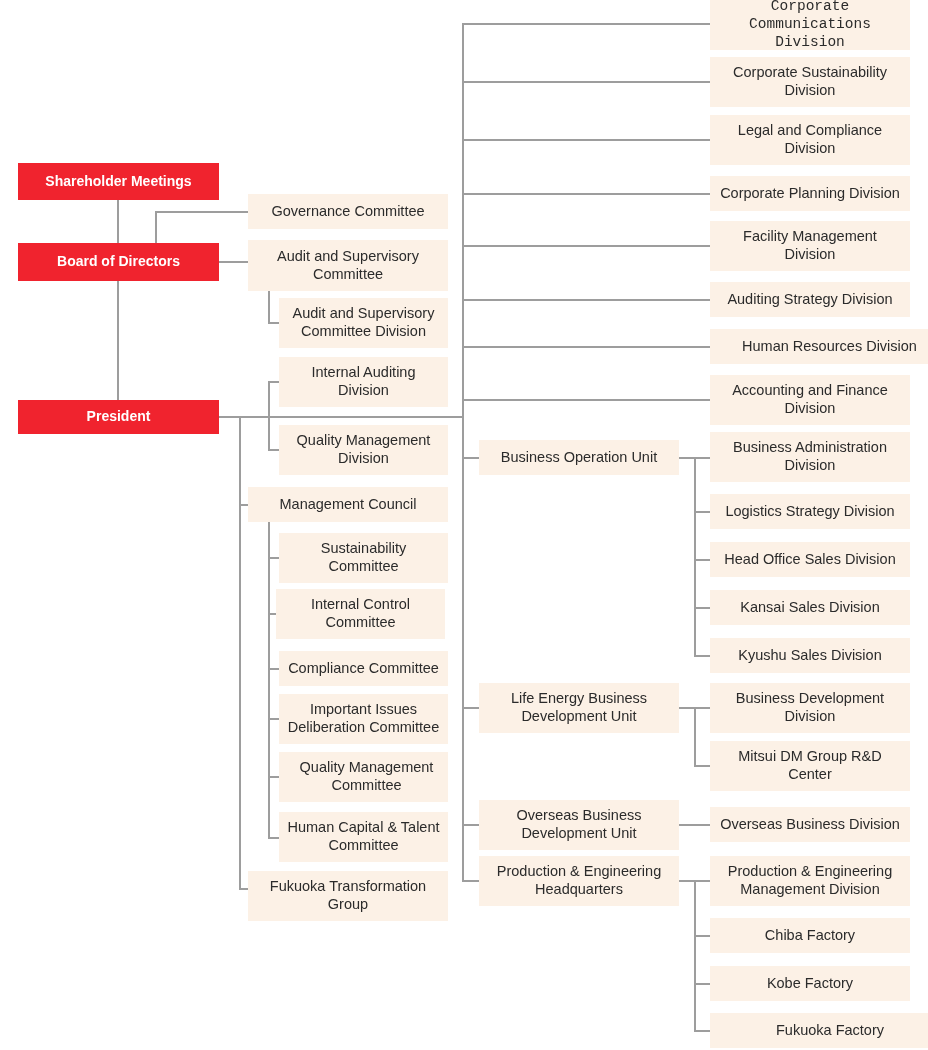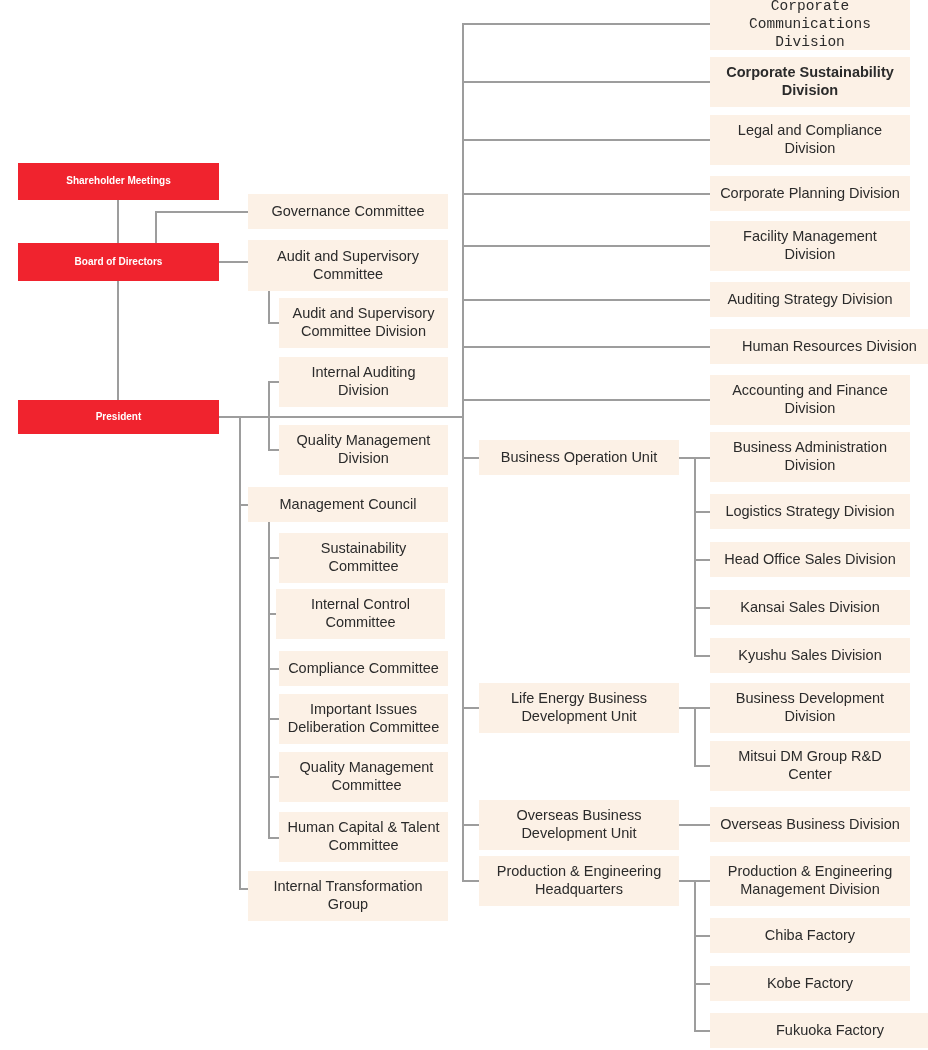--- a/index.html
+++ b/index.html
@@ -17,21 +17,21 @@
     display:flex;
     align-items:center;
     justify-content:center;
     text-align:center;
     line-height:1.22;
     padding:2px 6px;
   }
   .node.red{
     background:#f0232e;
     color:#ffffff;
-    font-size:10px;
+    font-size:14px;
     font-weight:700;
   }
   .node.beige{
     background:#fcf1e6;
     color:#2b2b2b;
     font-size:14.5px;
     font-weight:400;
   }
   .ln{
     position:absolute;
@@ -124,29 +124,29 @@
   <div class="node beige" style="left:279px;top:298px;width:169px;height:50px;padding-left:6px;">Audit and Supervisory Committee Division</div>
   <div class="node beige" style="left:279px;top:357px;width:169px;height:50px;">Internal Auditing Division</div>
   <div class="node beige" style="left:279px;top:425px;width:169px;height:50px;">Quality Management Division</div>
   <div class="node beige" style="left:248px;top:487px;width:200px;height:35px;">Management Council</div>
   <div class="node beige" style="left:279px;top:533px;width:169px;height:50px;">Sustainability Committee</div>
   <div class="node beige" style="left:276px;top:589px;width:169px;height:50px;">Internal Control Committee</div>
   <div class="node beige" style="left:279px;top:651px;width:169px;height:35px;">Compliance Committee</div>
   <div class="node beige" style="left:279px;top:694px;width:169px;height:50px;">Important Issues Deliberation Committee</div>
   <div class="node beige" style="left:279px;top:752px;width:169px;height:50px;padding-left:12px;">Quality Management Committee</div>
   <div class="node beige" style="left:279px;top:812px;width:169px;height:50px;">Human Capital &amp; Talent Committee</div>
-  <div class="node beige" style="left:248px;top:871px;width:200px;height:50px;">Internal Transformation Group</div>
+  <div class="node beige" style="left:248px;top:871px;width:200px;height:50px;">Fukuoka Transformation Group</div>
 
   <div class="node beige" style="left:479px;top:440px;width:200px;height:35px;">Business Operation Unit</div>
   <div class="node beige" style="left:479px;top:683px;width:200px;height:50px;">Life Energy Business Development Unit</div>
   <div class="node beige" style="left:479px;top:800px;width:200px;height:50px;">Overseas Business Development Unit</div>
   <div class="node beige" style="left:479px;top:856px;width:200px;height:50px;">Production &amp; Engineering Headquarters</div>
 
   <div class="node beige" style="left:710px;top:0px;width:200px;height:50px;font-family:Liberation Mono, monospace;">Corporate Communications Division</div>
-  <div class="node beige" style="left:710px;top:57px;width:200px;height:50px;font-weight:bold;">Corporate Sustainability Division</div>
+  <div class="node beige" style="left:710px;top:57px;width:200px;height:50px;">Corporate Sustainability Division</div>
   <div class="node beige" style="left:710px;top:115px;width:200px;height:50px;">Legal and Compliance Division</div>
   <div class="node beige" style="left:710px;top:176px;width:200px;height:35px;">Corporate Planning Division</div>
   <div class="node beige" style="left:710px;top:221px;width:200px;height:50px;">Facility Management Division</div>
   <div class="node beige" style="left:710px;top:282px;width:200px;height:35px;">Auditing Strategy Division</div>
   <div class="node beige" style="left:710px;top:329px;width:239px;height:35px;">Human Resources Division</div>
   <div class="node beige" style="left:710px;top:375px;width:200px;height:50px;">Accounting and Finance Division</div>
   <div class="node beige" style="left:710px;top:432px;width:200px;height:50px;">Business Administration Division</div>
   <div class="node beige" style="left:710px;top:542px;width:200px;height:35px;">Head Office Sales Division</div>
   <div class="node beige" style="left:710px;top:494px;width:200px;height:35px;">Logistics Strategy Division</div>
   <div class="node beige" style="left:710px;top:590px;width:200px;height:35px;">Kansai Sales Division</div>

